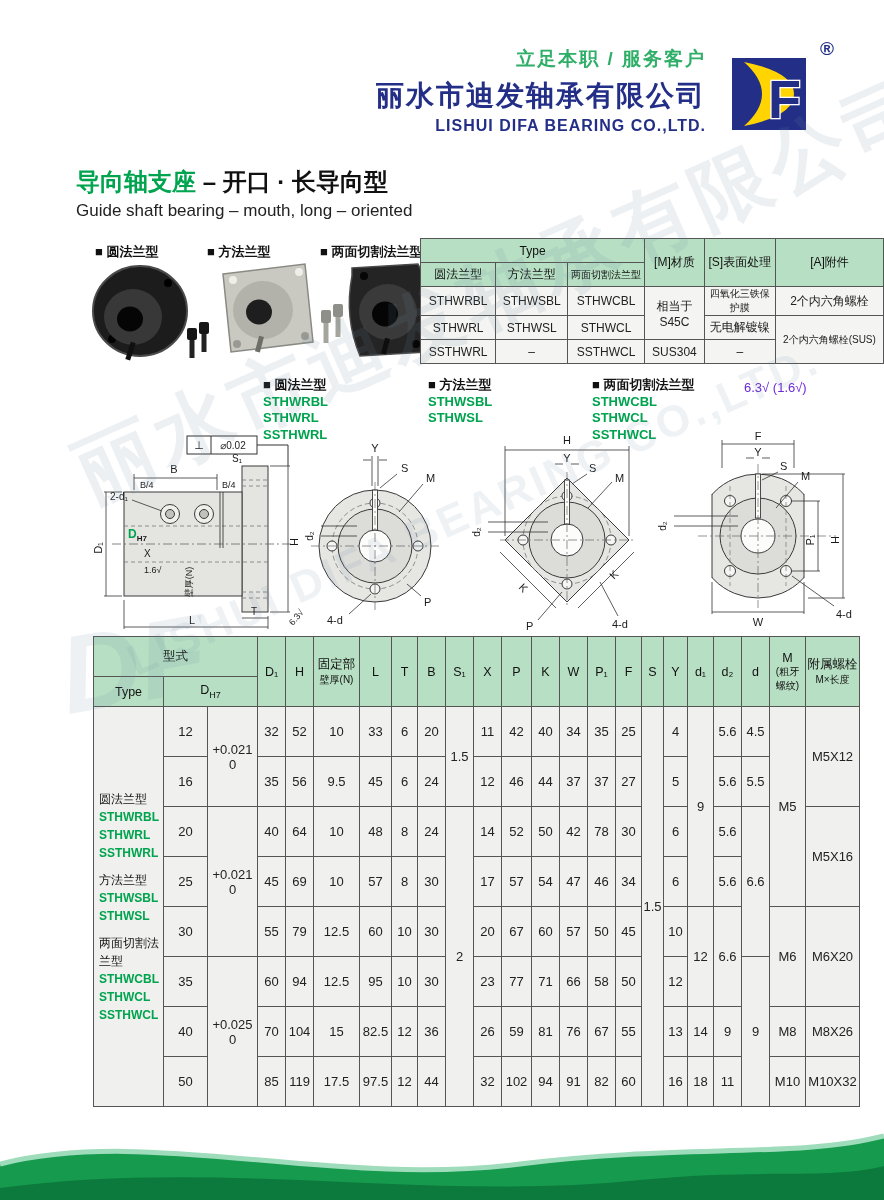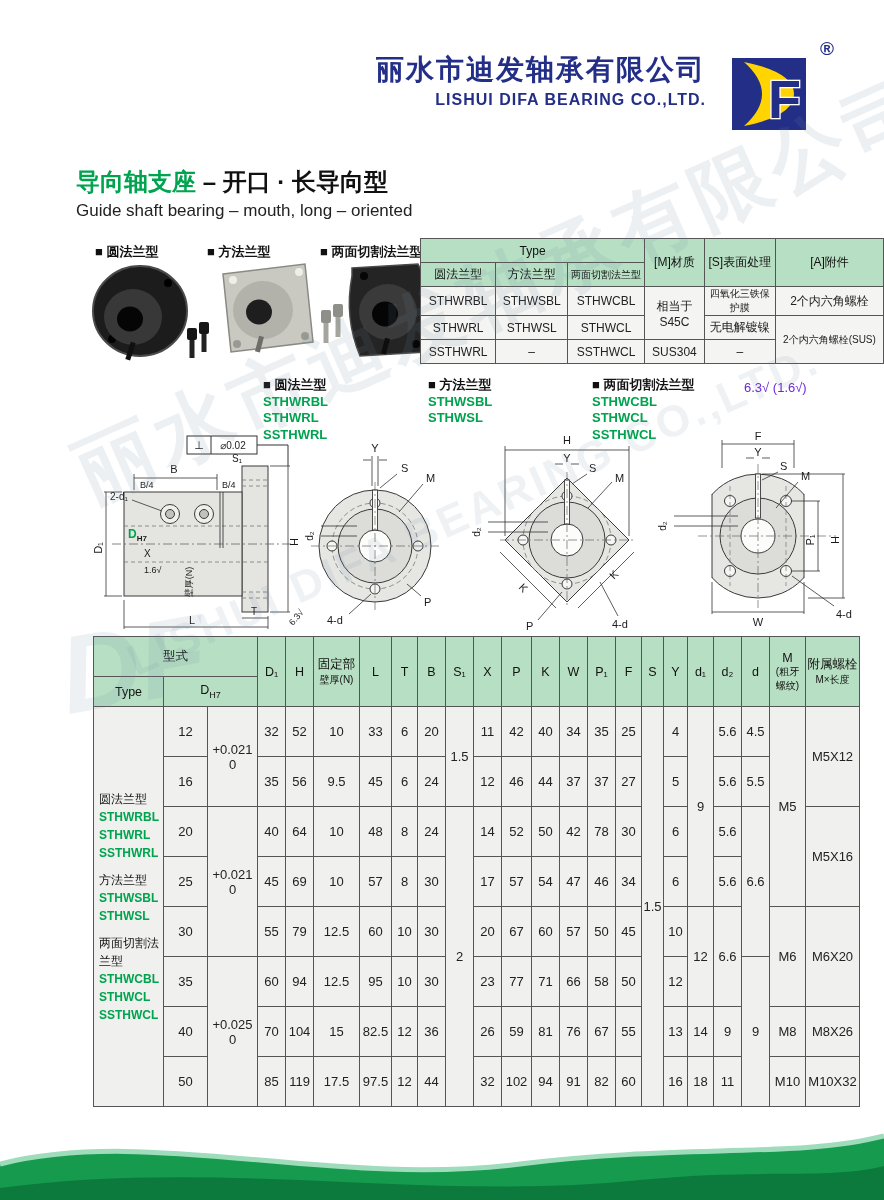--- a/index.html
+++ b/index.html
@@ -68,20 +68,21 @@
 </head>
 <body>
 
 <div class="page">
 
   <div class="wm wm1">丽水市迪发轴承有限公司</div>
   <div class="wm wm2">LISHUI DIFA BEARING CO.,LTD.</div>
   <div class="wm wm3">DF</div>
 
   <div class="hdr-text">
+    <div class="slogan">立足本职 / 服务客户</div>
     <div class="company-cn">丽水市迪发轴承有限公司</div>
     <div class="company-en">LISHUI DIFA BEARING CO.,LTD.</div>
   </div>
   <div class="logo-box">
     <svg width="80" height="82" viewBox="0 0 80 82">
       <rect x="2" y="6" width="74" height="72" fill="#232e87"></rect>
       <path d="M14,10 Q50,42 14,74 Q64,64 64,42 Q64,20 14,10 Z" fill="#ffd400"></path>
       <text x="38" y="66" font-size="54" font-weight="bold" fill="#232e87" stroke="#ffffff" stroke-width="2.5" style="paint-order:stroke">F</text>
     </svg>
   </div>

